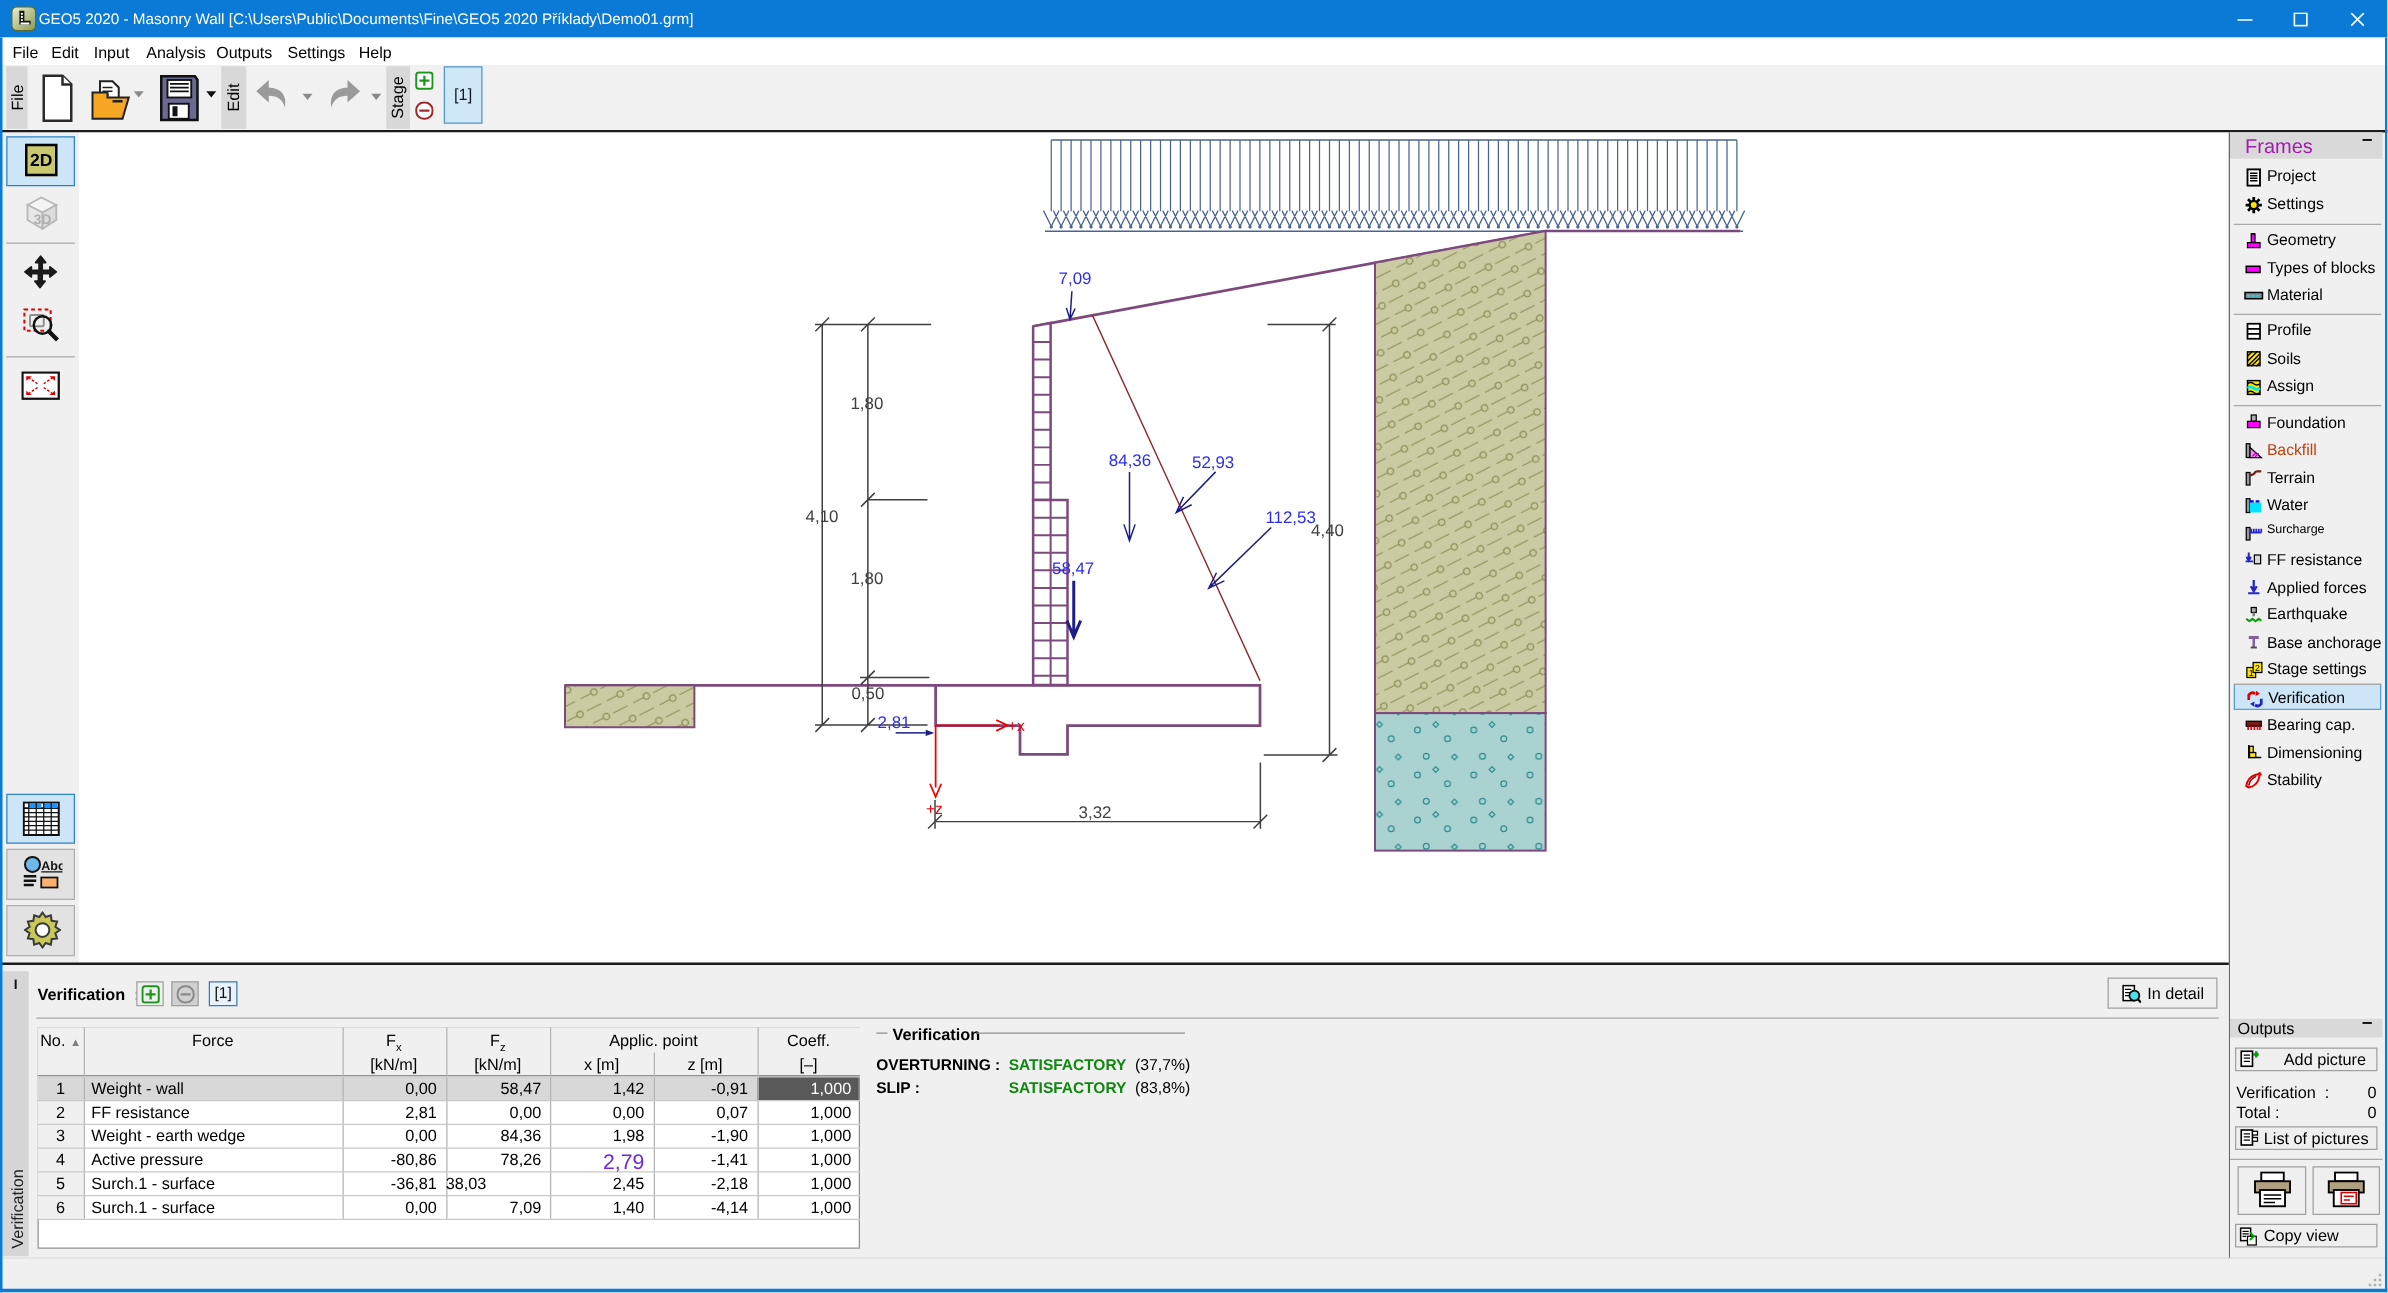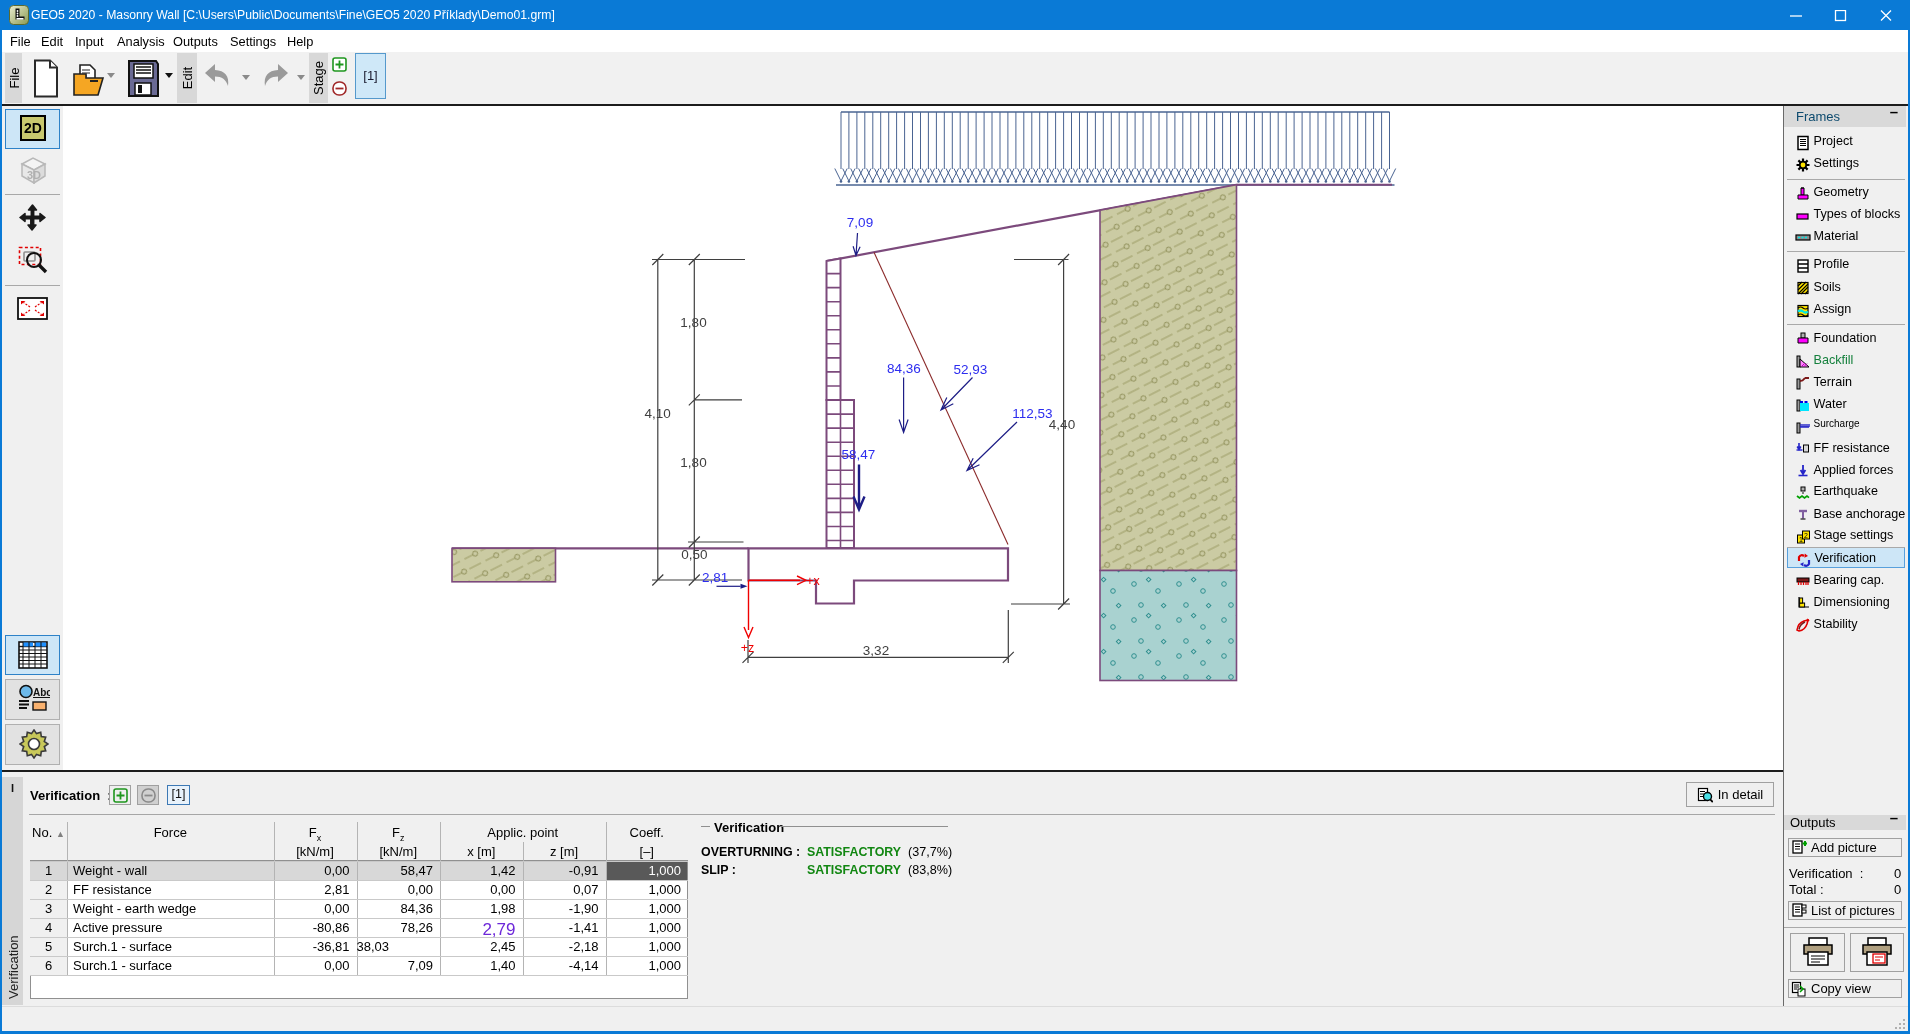--- a/index.html
+++ b/index.html
@@ -261,21 +261,21 @@
 <rect x="17" y="18" width="13" height="8" fill="#f9b16e" stroke="#111" stroke-width="1.4"></rect>
   </svg>
 <div style="position:absolute;left:5px;top:724px;width:55px;height:41px;background:#e2e2e2;border:1px solid #b0b0b0;box-sizing:border-box"></div>
 <svg style="position:absolute;left:19px;top:729px" width="30" height="30" viewBox="0 0 30 30">
 <path d="M15 2l2.5 3.6 4.2-1.4.6 4.4 4.4.6-1.4 4.2L29 16l-3.7 2.6 1.4 4.2-4.4.6-.6 4.4-4.2-1.4L15 30l-2.5-3.6-4.2 1.4-.6-4.4-4.4-.6 1.4-4.2L1 16l3.7-2.6-1.4-4.2 4.4-.6.6-4.4 4.2 1.4z" fill="#c8c85a" stroke="#3a3a3a" stroke-width="1.6" transform="translate(0,-1)"></path>
 <circle cx="15" cy="15" r="5.5" fill="#fff" stroke="#3a3a3a" stroke-width="1.6"></circle>
   </svg>
 
 <div style="position:absolute;left:1783px;top:106px;width:123px;height:901px;background:#f0f0f0;border-left:1px solid #6a6a6a;box-sizing:border-box"></div>
 <div style="position:absolute;left:1784px;top:106px;width:122px;height:21px;background:#d9d9d9;">
-    <span style="position:absolute;left:12px;top:3px;font-size:13px;color:#0c4a6e">Frames</span>
+    <span style="position:absolute;left:12px;top:3px;font-size:16px;color:#a21caf">Frames</span>
     <span style="position:absolute;right:8px;top:-3px;font-size:15px;color:#000;font-weight:bold">–</span>
   </div>
 <div style="position:absolute;left:1786.5px;top:131.0px;width:118px;height:21px;box-sizing:border-box;white-space:nowrap">
     <span style="position:absolute;left:8px;top:2px"><svg width="16" height="16" viewBox="0 0 16 16" class="" style="vertical-align:middle">
         <rect x="3" y="1.5" width="10" height="13" fill="#fff" stroke="#000" stroke-width="1.5"></rect>
         <path d="M5 4.5h6M5 6.5h6M5 8.5h6M5 10.5h6" stroke="#000" stroke-width="1.2"></path>
       </svg></span>
     <span style="position:absolute;left:27px;top:3px;font-size:12.6px;color:#000">Project</span>
   </div>
 <div style="position:absolute;left:1786.5px;top:153.0px;width:118px;height:21px;box-sizing:border-box;white-space:nowrap">
@@ -335,21 +335,21 @@
         <path d="M3 7h10v5H3z" fill="#ff00ff" stroke="#000"></path>
       </svg></span>
     <span style="position:absolute;left:27px;top:3px;font-size:12.6px;color:#000">Foundation</span>
   </div>
 <div style="position:absolute;left:1786.5px;top:349.5px;width:118px;height:21px;box-sizing:border-box;white-space:nowrap">
     <span style="position:absolute;left:8px;top:2px"><svg width="16" height="16" viewBox="0 0 16 16" class="" style="vertical-align:middle">
         <rect x="2" y="3" width="3" height="11" fill="#9a9a9a" stroke="#000"></rect>
         <path d="M5 14V6l9 8z" fill="#ff80ff" stroke="#000"></path>
         <path d="M7 13l3-3M9 13.5l3-3" stroke="#c000c0"></path>
       </svg></span>
-    <span style="position:absolute;left:27px;top:3px;font-size:12.6px;color:#15803d">Backfill</span>
+    <span style="position:absolute;left:27px;top:3px;font-size:12.6px;color:#c2410c">Backfill</span>
   </div>
 <div style="position:absolute;left:1786.5px;top:371.5px;width:118px;height:21px;box-sizing:border-box;white-space:nowrap">
     <span style="position:absolute;left:8px;top:2px"><svg width="16" height="16" viewBox="0 0 16 16" class="" style="vertical-align:middle">
         <rect x="2" y="4" width="3" height="10" fill="#9a9a9a" stroke="#000"></rect>
         <path d="M5 6q3 0 4-2l1-1M10 3h4" stroke="#7b1a1a" stroke-width="1.8" fill="none"></path>
       </svg></span>
     <span style="position:absolute;left:27px;top:3px;font-size:12.6px;color:#000">Terrain</span>
   </div>
 <div style="position:absolute;left:1786.5px;top:393.5px;width:118px;height:21px;box-sizing:border-box;white-space:nowrap">
     <span style="position:absolute;left:8px;top:2px"><svg width="16" height="16" viewBox="0 0 16 16" class="" style="vertical-align:middle">
@@ -445,21 +445,21 @@
 <div style="position:absolute;left:1784px;top:815px;width:122px;height:15px;background:#d9d9d9;">
     <span style="position:absolute;left:6px;top:0px;font-size:13px;color:#000">Outputs</span>
     <span style="position:absolute;right:8px;top:-6px;font-size:15px;color:#000;font-weight:bold">–</span>
   </div>
 <div class="btn" style="left:1788px;top:837.5px;width:114px;height:19px">
     <span style="margin-left:2px"><svg width="16" height="16" viewBox="0 0 16 16" class="" style="vertical-align:middle">
         <rect x="2" y="2" width="9" height="12" fill="#fff" stroke="#000" stroke-width="1.3"></rect>
         <path d="M4 5h5M4 7.5h5M4 10h5" stroke="#000"></path>
         <path d="M11.5 4.5h5M14 2v5" stroke="#00a000" stroke-width="2"></path>
       </svg></span>
-    <span style="margin-left:4px">Add picture</span>
+    <span style="margin-left:20px">Add picture</span>
   </div>
 <div style="position:absolute;left:1789px;top:866px;font-size:13px">Verification&nbsp;&nbsp;:</div>
 <div style="position:absolute;left:1894px;top:866px;font-size:13px">0</div>
 <div style="position:absolute;left:1789px;top:882px;font-size:13px">Total :</div>
 <div style="position:absolute;left:1894px;top:882px;font-size:13px">0</div>
 <div class="btn" style="left:1788px;top:900.5px;width:114px;height:19px">
     <span style="margin-left:2px"><svg width="16" height="16" viewBox="0 0 16 16" class="" style="vertical-align:middle">
         <rect x="2" y="2" width="9" height="12" fill="#fff" stroke="#000" stroke-width="1.3"></rect>
         <path d="M4 5h5M4 7.5h5M4 10h5" stroke="#000"></path>
         <rect x="11" y="3" width="4" height="3" fill="#fff" stroke="#000"></rect>

